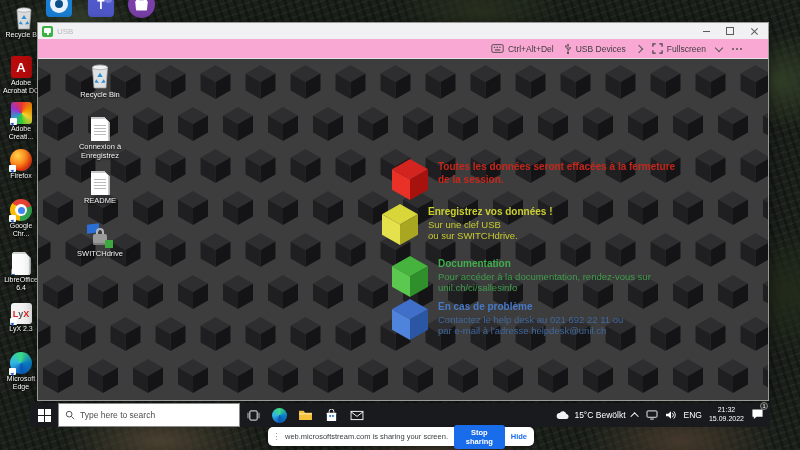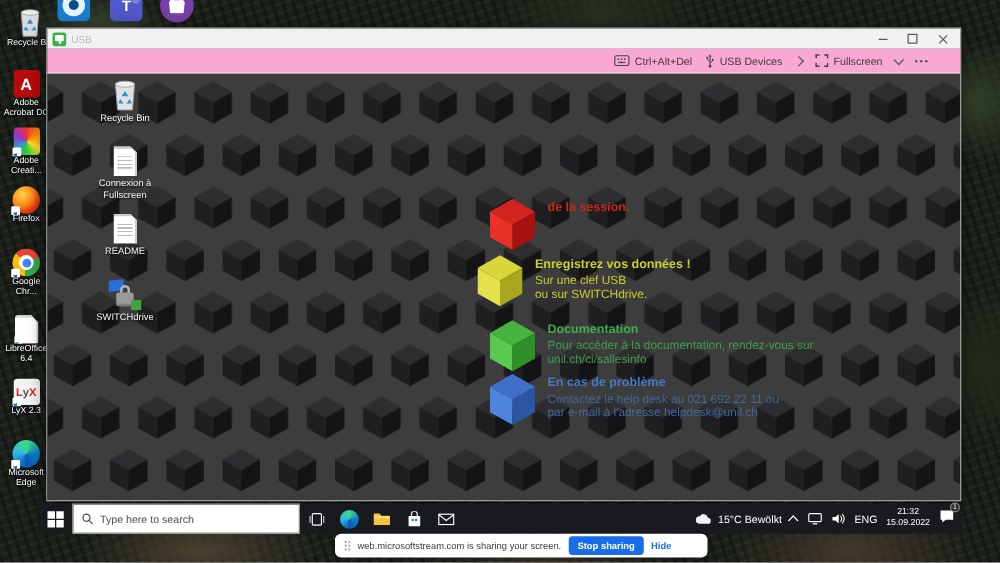--- a/index.html
+++ b/index.html
@@ -105,21 +105,21 @@
   #search-input::placeholder { color:#4e4e4e; }
   .tb-ico { width:26px; }
   .tray { margin-left:auto; display:flex; align-items:center; gap:7px; padding-right:6px; color:#fff; }
   .tray-text { font-size:8.5px; color:#fff; }
   .tray-chevron { width:6px; height:6px; border-left:1px solid #fff; border-top:1px solid #fff; transform:rotate(45deg) translateY(2px); }
   .clock { text-align:center; font-size:7px; line-height:1.25; color:#fff; }
   .notif { position:relative; }
   .notif .badge { position:absolute; right:-4px; top:-4px; min-width:8px; height:8px; border-radius:4px; background:#2b2b2b; border:1px solid #888; color:#fff; font-size:5.5px; display:flex; align-items:center; justify-content:center; padding:0 1px; }
 
   
-  #share-banner { position:absolute; left:268px; top:427px; width:298px; height:19px; background:#fff; border-radius:5px; box-shadow:0 1px 4px rgba(0,0,0,.4); display:flex; align-items:center; gap:6px; padding:0 7px; z-index:6; }
+  #share-banner { position:absolute; left:268px; top:427px; width:266px; height:19px; background:#fff; border-radius:5px; box-shadow:0 1px 4px rgba(0,0,0,.4); display:flex; align-items:center; gap:6px; padding:0 7px; z-index:6; }
   .drag-dots { width:5px; height:9px; background-image:radial-gradient(circle, #9a9a9a 0.8px, transparent 1px); background-size:3px 3px; }
   #share-text { font-size:7.5px; color:#3c4043; white-space:nowrap; }
   #stop-sharing-btn { border:none; border-radius:3px; color:#fff; font-size:7.5px; font-weight:bold; padding:3px 7px; font-family:"Liberation Sans",sans-serif; cursor:pointer; }
   #hide-link { font-size:7.5px; font-weight:bold; background:none; border:none; font-family:"Liberation Sans",sans-serif; cursor:pointer; }
 </style>
 </head>
 <body>
 
 <div id="stage">
 
@@ -262,21 +262,21 @@
           <ellipse cx="10" cy="4" rx="7" ry="2.2" fill="#f0f1f2" stroke="#a5a8ab" stroke-width="0.7"></ellipse>
           <path d="M10 9 L12.5 13 L7.5 13 Z" fill="#2f8fd0"></path>
           <path d="M6.5 15 L9 18.5 L5 18 Z" fill="#2f8fd0"></path>
           <path d="M13.5 15 L15 18 L11 18.5 Z" fill="#2f8fd0"></path>
         </svg>
         <div class="vm-label">Recycle Bin</div>
       </div>
 
       <div class="vm-icon" style="left:18px; top:58px;">
         <span class="doc-icon"></span>
-        <div class="vm-label">Connexion à Fullscreen</div>
+        <div class="vm-label">Connexion à Enregistrez</div>
       </div>
 
       <div class="vm-icon" style="left:18px; top:112px;">
         <span class="doc-icon"></span>
         <div class="vm-label">README</div>
       </div>
 
       <div class="vm-icon" style="left:18px; top:165px;">
         <span class="switchdrive-icon">
           <i class="flag"></i>
@@ -287,20 +287,21 @@
         <div class="vm-label">SWITCHdrive</div>
       </div>
 
       <div class="msg" style="left:354px; top:100px;">
         <svg width="36" height="41" viewBox="0 0 30 34">
           <polygon points="15,0 30,8.5 15,17 0,8.5" fill="#d42420"></polygon>
           <polygon points="0,8.5 15,17 15,34 0,25.5" fill="#ea3128"></polygon>
           <polygon points="30,8.5 30,25.5 15,34 15,17" fill="#a8120e"></polygon>
         </svg>
         <div class="msg-text">
+          <div class="msg-h" style="color: rgb(199, 39, 27);">Toutes les données seront effacées à la fermeture</div>
           <div class="msg-h" style="color: rgb(199, 39, 27);">de la session.</div>
         </div>
       </div>
 
       <div class="msg" style="left:344px; top:145px;">
         <svg width="36" height="41" viewBox="0 0 30 34">
           <polygon points="15,0 30,8.5 15,17 0,8.5" fill="#d9d63a"></polygon>
           <polygon points="0,8.5 15,17 15,34 0,25.5" fill="#e4e14c"></polygon>
           <polygon points="30,8.5 30,25.5 15,34 15,17" fill="#a9a722"></polygon>
         </svg>

